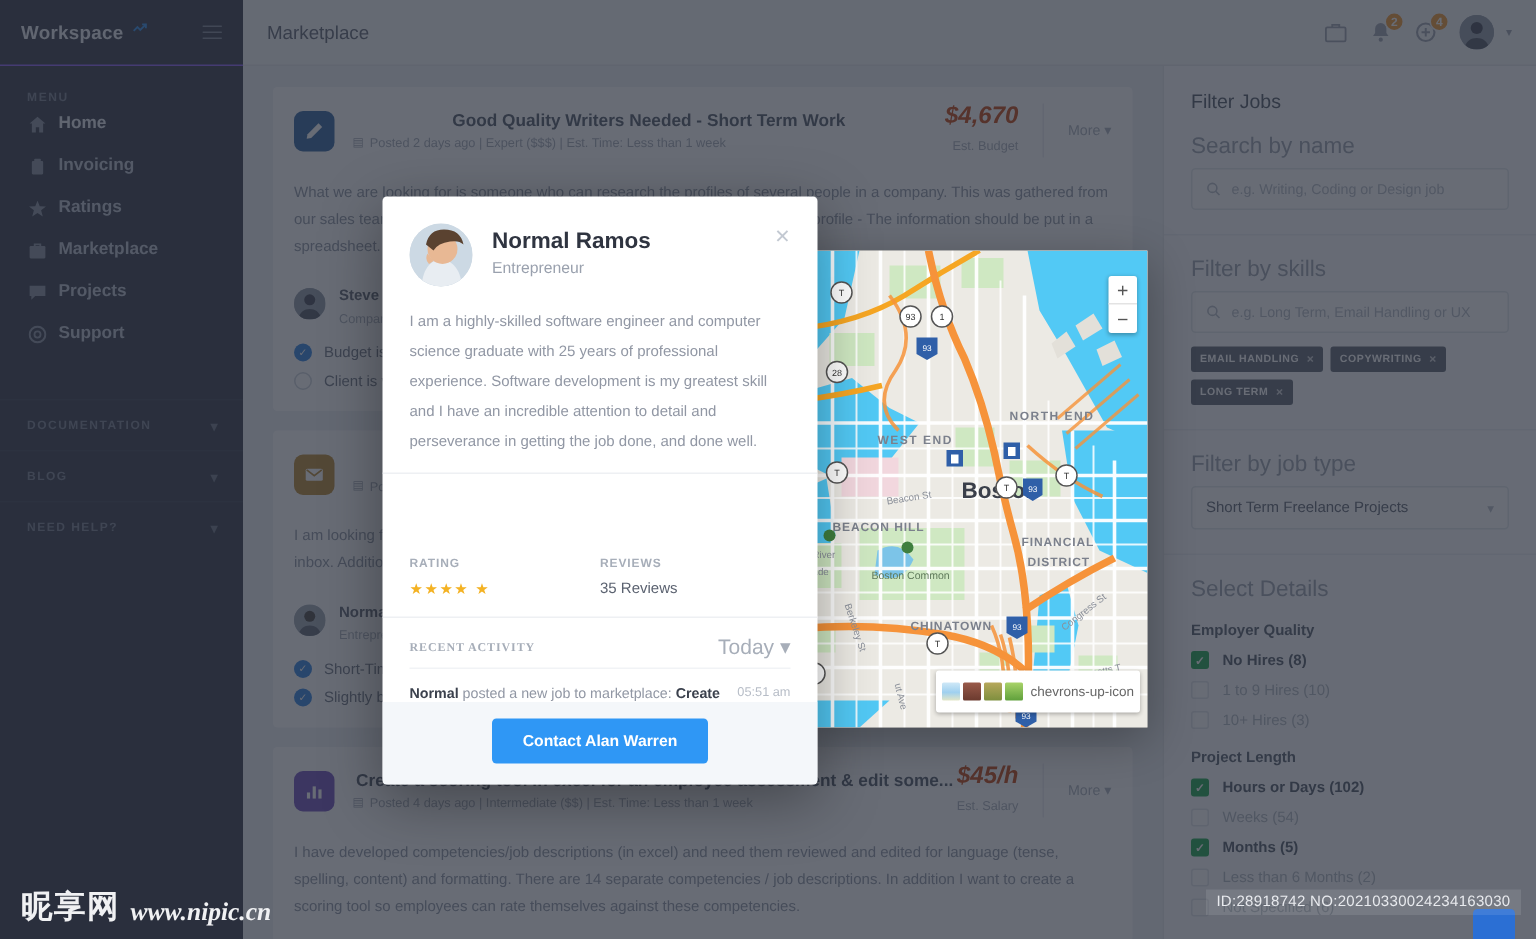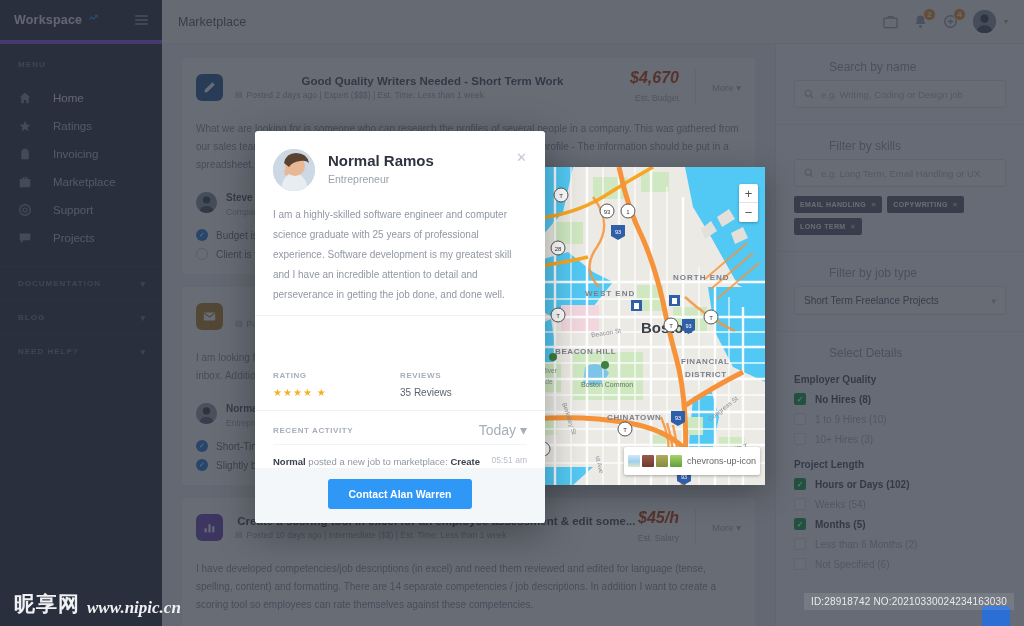--- a/index.html
+++ b/index.html
@@ -14,34 +14,34 @@
   
   #base { position: absolute; inset: 0; }
 
   
   .sidebar {
     position: absolute; left: 0; top: 0; width: 162px; height: 626px;
     background: #2f3545; color: #aeb4c2;
   }
   .sidebar-head {
     height: 44px; display: flex; align-items: center; padding: 0 14px;
-    border-bottom: 4px solid #8b5cf6;
+    border-bottom: 1px solid #8b5cf6;
   }
   .brand { font-size: 12.5px; font-weight: bold; color: #e8eaf0; letter-spacing: .2px; }
   .brand-spark { margin-left: 5px; color: #2e8ae6; font-size: 11px; }
   .burger { margin-left: auto; display: flex; flex-direction: column; gap: 2.5px; }
   .burger i { display: block; width: 13px; height: 1.6px; background: #7d8494; border-radius: 1px; }
 
   .sec-label {
     font-size: 8px; letter-spacing: 1.1px; color: #767d8e;
     padding: 16px 16px 7px 18px; font-weight: bold;
   }
   .nav-item {
-    display: flex; align-items: flex-end; height: 28px; padding: 0 18px;
-    font-size: 11.5px; color: #b9bfcc; gap: 22px;
+    display: flex; align-items: flex-start; height: 28px; padding: 0 18px;
+    font-size: 11.5px; color: #b9bfcc; gap: 8px; font-weight: bold;
   }
   .nav-item.active { color: #e4e7ee; }
   .nav-ico { width: 13px; height: 13px; display: inline-flex; align-items: center; justify-content: center; color: #878e9e; }
   .nav-ico svg { width: 12px; height: 12px; fill: currentColor; }
 
   .collapse-row {
     display: flex; align-items: center; height: 34px; padding: 0 16px 0 18px;
     font-size: 8px; letter-spacing: 1px; font-weight: bold; color: #767d8e;
     border-top: 1px solid #373d4d;
   }
@@ -101,21 +101,21 @@
   .bdot { width: 12px; height: 12px; border-radius: 50%; flex: 0 0 12px; display: flex; align-items: center; justify-content: center; }
   .bdot.on { background: #2a7fe0; color: #fff; font-size: 7px; }
   .bdot.off { border: 1.4px solid #ccd2db; }
 
   
   .filters {
     position: absolute; right: 0; top: 44px; width: 249px; bottom: 0;
     background: #fbfcfd; border-left: 1px solid #e4e7ec; padding: 16px 18px;
   }
   .filters h2 { font-size: 13px; color: #4c5463; font-weight: normal; margin-bottom: 14px; }
-  .flabel { font-size: 12px; color: #9aa1ae; margin-bottom: 6px; margin-left: 35px; }
+  .flabel { font-size: 15px; color: #9aa1ae; margin-bottom: 6px; }
   .fsearch {
     display: flex; align-items: center; gap: 7px; height: 28px;
     border: 1px solid #e2e6ec; border-radius: 3px; padding: 0 9px; background: #fff;
   }
   .fsearch svg { width: 10px; height: 10px; fill: #b5bcc6; flex: 0 0 10px; }
   .fsearch span { font-size: 9.5px; color: #b5bcc6; }
   .fdiv { border-top: 1px solid #eceff3; margin: 16px -18px 14px -18px; }
   .chips { display: flex; flex-wrap: wrap; gap: 5px; margin-top: 9px; }
   .chip {
     background: #5b6270; color: #fff; font-size: 7px; font-weight: bold;
@@ -158,21 +158,21 @@
   .m-stat .k { font-size: 8px; letter-spacing: .6px; color: #a7aeb9; font-weight: bold; }
   .m-stat .v { font-size: 10px; color: #5b6270; margin-top: 7px; display: flex; align-items: center; gap: 4px; }
   .stars { color: #f4b223; font-size: 10px; letter-spacing: 1px; }
   .pin svg { width: 8px; height: 8px; fill: #8d95a3; }
   .flag { width: 13px; height: 9px; border-radius: 1px; overflow: hidden; position: relative;
           background: repeating-linear-gradient(#e8483d 0 1.3px, #fff 1.3px 2.6px); display: inline-block; }
   .flag::before { content: ""; position: absolute; left: 0; top: 0; width: 6px; height: 5px; background: #3b5aa6; }
 
   .m-act { padding: 0 18px; border-top: 1px solid #eef0f3; flex: 1; overflow: hidden; }
   .m-act-head { display: flex; align-items: center; padding: 11px 0 6px; }
-  .m-act-head .k { font-size: 8px; letter-spacing: .6px; color: #a7aeb9; font-weight: bold; }
+  .m-act-head .k { font-size: 8px; letter-spacing: .6px; color: #a7aeb9; font-weight: bold; font-family: Liberation Serif, serif; }
   .m-act-head .today { margin-left: auto; font-size: 14px; color: #a7aeb9; }
   .act { display: flex; padding: 9px 0; border-top: 1px solid #f1f3f6; }
   .act:first-of-type { border-top: none; }
   .act-txt { flex: 1; font-size: 9.5px; line-height: 16px; color: #9197a4; padding-right: 8px; }
   .act-txt b { color: #3b414d; }
   .act-time { font-size: 8.5px; color: #b7bdc7; white-space: nowrap; padding-top: 1px; }
   .m-foot { background: #f4f7fa; padding: 11px 18px 14px; text-align: center; }
   .m-btn {
     display: inline-block; background: #2f97f5; color: #fff; font-size: 10.5px; font-weight: bold;
     border-radius: 3px; padding: 9px 20px; border: none;
@@ -241,59 +241,59 @@
         <span class="nav-ico">
             <svg viewBox="0 0 16 16">
               <path d="M8 1 L15 7 H13 V15 H9.5 V10.5 H6.5 V15 H3 V7 H1 Z"></path>
             </svg>
           </span>
         <span>Home</span>
       </div>
       <div class="nav-item">
         <span class="nav-ico">
             <svg viewBox="0 0 16 16">
-              <path d="M8 1 L10 6 L15.5 6.2 L11.2 9.6 L12.7 15 L8 11.9 L3.3 15 L4.8 9.6 L0.5 6.2 L6 6 Z"></path>
-            </svg>
-          </span>
-        <span>Ratings</span>
+              <rect x="3" y="3" width="10" height="12" rx="1"></rect>
+              <rect x="5" y="1" width="6" height="2.5" rx="1"></rect>
+            </svg>
+          </span>
+        <span>Invoicing</span>
       </div>
       <div class="nav-item">
         <span class="nav-ico">
             <svg viewBox="0 0 16 16">
-              <rect x="3" y="3" width="10" height="12" rx="1"></rect>
-              <rect x="5" y="1" width="6" height="2.5" rx="1"></rect>
-            </svg>
-          </span>
-        <span>Invoicing</span>
+              <path d="M8 1 L10 6 L15.5 6.2 L11.2 9.6 L12.7 15 L8 11.9 L3.3 15 L4.8 9.6 L0.5 6.2 L6 6 Z"></path>
+            </svg>
+          </span>
+        <span>Ratings</span>
       </div>
       <div class="nav-item">
         <span class="nav-ico">
             <svg viewBox="0 0 16 16">
               <rect x="1" y="4" width="14" height="11" rx="1"></rect>
               <path d="M5.5 4 V2.5 H10.5 V4" stroke="currentColor" stroke-width="1.6" fill="none"></path>
             </svg>
           </span>
         <span>Marketplace</span>
       </div>
       <div class="nav-item">
         <span class="nav-ico">
             <svg viewBox="0 0 16 16">
+              <path d="M1 2 H15 V11 H6 L2.5 14.5 V11 H1 Z"></path>
+            </svg>
+          </span>
+        <span>Projects</span>
+      </div>
+      <div class="nav-item">
+        <span class="nav-ico">
+            <svg viewBox="0 0 16 16">
               <circle cx="8" cy="8" r="7" fill="none" stroke="currentColor" stroke-width="1.8"></circle>
               <circle cx="8" cy="8" r="2.7" fill="none" stroke="currentColor" stroke-width="1.6"></circle>
             </svg>
           </span>
         <span>Support</span>
-      </div>
-      <div class="nav-item">
-        <span class="nav-ico">
-            <svg viewBox="0 0 16 16">
-              <path d="M1 2 H15 V11 H6 L2.5 14.5 V11 H1 Z"></path>
-            </svg>
-          </span>
-        <span>Projects</span>
       </div>
 
       <div style="margin-top:22px">
         <div class="collapse-row">
           <span>DOCUMENTATION</span>
           <span class="chev">▾</span>
         </div>
         <div class="collapse-row">
           <span>BLOG</span>
           <span class="chev">▾</span>
@@ -448,38 +448,39 @@
             <svg viewBox="0 0 16 16">
                 <rect x="2" y="9" width="2.6" height="5"></rect>
                 <rect x="6.7" y="4" width="2.6" height="10"></rect>
                 <rect x="11.4" y="6.5" width="2.6" height="7.5"></rect>
               </svg>
           </span>
           <div class="job-txt">
             <div class="job-title">Create a scoring tool in excel for an employee assessment &amp; edit some...</div>
             <div class="job-meta">
               <span class="cal">▤</span>
-              <span>Posted 10 days ago  |  Intermediate ($$)  |  Est. Time: Less than 1 week</span>
+              <span>Posted 4 days ago  |  Intermediate ($$)  |  Est. Time: Less than 1 week</span>
             </div>
           </div>
           <div class="job-price">
             <b>$45/h</b>
             <span>Est. Salary</span>
           </div>
           <div class="job-more">
             <span>More</span> <span>▾</span>
           </div>
         </div>
         <div class="card-body">
           <div class="desc">I have developed competencies/job descriptions (in excel) and need them reviewed and edited for language (tense, spelling, content) and formatting. There are 14 separate competencies / job descriptions. In addition I want to create a scoring tool so employees can rate themselves against these competencies.</div>
         </div>
       </div>
     </div>
 
     <div class="filters">
+      <h2>Filter Jobs</h2>
 
       <div class="flabel">Search by name</div>
       <div class="fsearch">
         <svg viewBox="0 0 16 16">
             <circle cx="6.8" cy="6.8" r="4.8" fill="none" stroke="#b5bcc6" stroke-width="1.7"></circle>
             <path d="M10.4 10.4 L14.4 14.4" stroke="#b5bcc6" stroke-width="1.8"></path>
           </svg>
         <span>e.g. Writing, Coding or Design job</span>
       </div>
 

